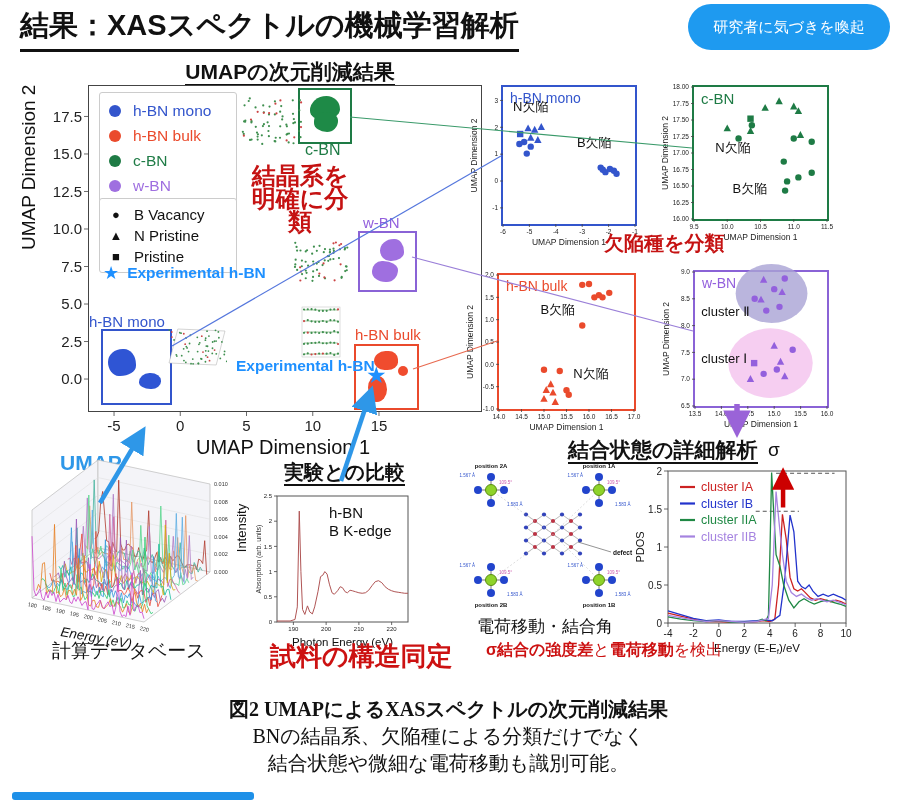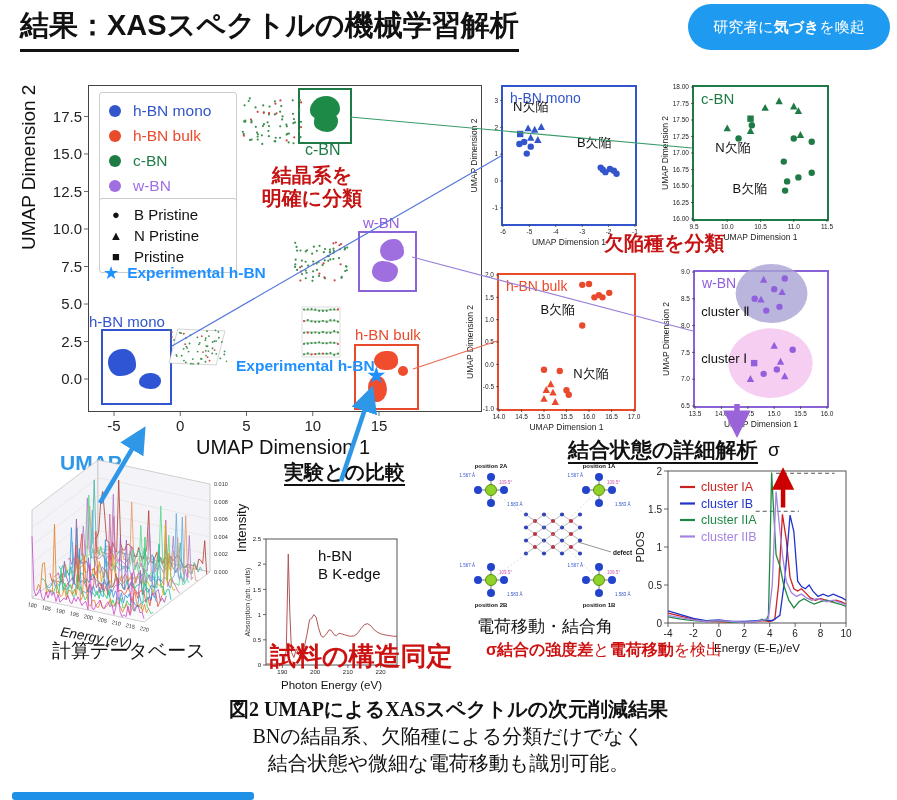--- a/index.html
+++ b/index.html
@@ -4,21 +4,21 @@
 <style>
   html,body{margin:0;padding:0;background:#fff;}
   #page{position:relative;width:897px;height:800px;background:#fff;overflow:hidden;
         font-family:"Liberation Sans",sans-serif;color:#111;}
   .abs{position:absolute;}
   
   #main-title{left:20px;top:6px;font-size:29px;font-weight:bold;letter-spacing:0px;
     border-bottom:3px solid #111;padding-bottom:3px;white-space:nowrap;}
   #badge{left:688px;top:4px;width:202px;height:46px;background:#1e9af0;border-radius:25px;
     color:#fff;font-size:15px;display:flex;align-items:center;justify-content:center;white-space:nowrap;}
-  #badge b{font-weight:bold;}
+  #badge b{font-weight:normal;}
   
   #umap-title{left:140px;top:58px;width:300px;text-align:center;font-size:21px;font-weight:bold;}
   #umap-title span{border-bottom:2.5px solid #111;padding-bottom:1px;}
   #main-plot{left:88px;top:85px;width:392px;height:325px;border:1.5px solid #444;background:#fff;}
   #main-ylabel{left:18px;top:150px;width:200px;font-size:19px;color:#111;
     transform:rotate(-90deg) translate(-50%,0);transform-origin:0 0;white-space:nowrap;}
   #main-xlabel{left:196px;top:436px;font-size:20px;color:#111;white-space:nowrap;}
   .legend-box{position:absolute;background:#fff;border:1px solid #ccc;border-radius:3px;padding:5px 9px;}
   .lg-row{display:flex;align-items:center;height:25px;}
   .lg-dot{width:12px;height:12px;border-radius:50%;margin-right:12px;flex:none;}
@@ -51,20 +51,21 @@
 <body>
 
 <div id="page">
 
   <div class="abs" id="main-title">結果：XASスペクトルの機械学習解析</div>
   <div class="abs" id="badge">
       <span>
     <span>研究者に</span><b>気づき</b><span>を喚起</span></span>
   </div>
 
+  <div class="abs" id="umap-title"><span>UMAPの次元削減結果</span></div>
   <div class="abs" id="main-ylabel">UMAP Dimension 2</div>
   <div class="abs" id="main-xlabel">UMAP Dimension 1</div>
 
   <div class="abs" id="main-plot">
       <svg width="392" height="325" style="overflow:visible;position:absolute;left:0;top:0;">
         <line x1="25.03818857722203" y1="325" x2="25.03818857722203" y2="330" stroke="#444" stroke-width="0.8"></line>
         <text x="25.03818857722203" y="345" text-anchor="middle" font-size="15" fill="#222">-5</text>
         <line x1="91.27678269685704" y1="325" x2="91.27678269685704" y2="330" stroke="#444" stroke-width="0.8"></line>
         <text x="91.27678269685704" y="345" text-anchor="middle" font-size="15" fill="#222">0</text>
         <line x1="157.51537681649208" y1="325" x2="157.51537681649208" y2="330" stroke="#444" stroke-width="0.8"></line>
@@ -106,38 +107,38 @@
         </div>
       <div class="lg-row">
           <span class="lg-dot" style="background:#9f6fe0"></span>
           <span class="lg-lbl" style="color:#9f6fe0">w-BN</span>
         </div>
     </div>
 
     <div class="legend-box" id="legend-defect" style="left:10px;top:112px;width:118px;">
       <div class="lg2-row">
           <span class="lg2-glyph">●</span>
-          <span class="lg2-lbl">B Pristine</span>
+          <span class="lg2-lbl">B Vacancy</span>
         </div>
       <div class="lg2-row">
           <span class="lg2-glyph">▲</span>
           <span class="lg2-lbl">N Pristine</span>
         </div>
       <div class="lg2-row">
           <span class="lg2-glyph">■</span>
           <span class="lg2-lbl">Pristine</span>
         </div>
     </div>
 
     <div class="abs" id="star-legend">
       <span class="star">★</span>
       <span class="lg-lbl">Experimental h-BN</span>
     </div>
 
-    <div class="abs annot-red" style="left:166px;top:78px;width:114px;font-size:20px;">
+    <div class="abs annot-red" style="left:154px;top:78px;width:114px;font-size:24px;">
       <div>結晶系を</div>
       <div>明確に分類</div>
     </div>
 
     <div class="cluster-box" style="left:209px;top:2px;width:50px;height:52px;border:2.5px solid #1e7b45;">
       <div class="blob" style="left:10px;top:6px;width:30px;height:24px;background:#1e8a47;border-radius:55% 45% 60% 40%/60% 55% 45% 40%;"></div>
       <div class="blob" style="left:14px;top:22px;width:24px;height:20px;background:#1e8a47;border-radius:45% 55% 50% 60%/50% 45% 60% 50%;"></div>
     </div>
     <div class="boxlabel" style="left:216px;top:55px;color:#1e7b45;font-size:16px;">c-BN</div>
 
@@ -691,21 +692,21 @@
         <text x="212" y="71.2" font-size="5.5" fill="#333">0.006</text>
         <text x="212" y="53.599999999999994" font-size="5.5" fill="#333">0.008</text>
         <text x="212" y="36" font-size="5.5" fill="#333">0.010</text>
         <text x="244" y="78" font-size="13" fill="#111" text-anchor="middle" transform="rotate(-90 244 78)">Intensity</text>
         <text x="58" y="186" font-size="13.5" fill="#111" font-style="italic" transform="rotate(10 58 186)">Energy (eV)</text>
       </svg>
     </div>
   <div class="abs" style="left:52px;top:638px;font-size:19px;color:#111;white-space:nowrap;">計算データベース</div>
 
   <div class="abs sec-title" style="left:284px;top:459px;"><span>実験との比較</span></div>
-  <div class="abs" id="xas-plot" style="left:241px;top:486px;width:180px;height:158px;margin-top:43px;">
+  <div class="abs" id="xas-plot" style="left:252px;top:486px;width:180px;height:158px;">
       <svg width="180" height="158" style="overflow:visible;">
         <g transform="translate(25,10)">
           <rect x="0" y="0" width="131" height="126" fill="#fff" stroke="#555" stroke-width="1"></rect>
           <polyline points="0,124.992 13.100000000000001,124.992 18.012500000000003,123.48 20.304999999999964,110.88 22.27000000000004,15.11999999999999 23.907500000000034,75.6 25.545000000000037,113.4 27.8375,118.44 30.45750000000004,109.872 32.75,115.92 35.37000000000004,117.936 37.662499999999994,110.88 40.9375,95.76 43.55750000000004,80.64 45.849999999999994,79.128 47.81499999999998,75.6 50.10750000000004,78.12 52.400000000000006,88.2 55.02000000000003,96.768 57.3125,98.28 60.587500000000006,94.752 63.20750000000003,90.72 65.5,91.728 68.12000000000003,95.76 70.4125,96.768 73.03250000000004,94.248 75.32499999999999,94.752 78.6,95.76 81.875,96.768 85.15,97.272 88.42500000000001,96.768 91.69999999999999,94.248 94.975,89.712 98.25,85.68 101.525,84.672 104.80000000000001,86.688 108.07499999999999,90.72 111.35,93.24000000000001 114.625,94.752 117.9,95.76 121.17500000000001,96.26400000000001 124.44999999999999,96.768 127.725,97.272 131,97.272" fill="none" stroke="#b05555" stroke-width="1"></polyline>
           <line x1="16.375" y1="126" x2="16.375" y2="129" stroke="#444" stroke-width="0.8"></line>
           <text x="16.375" y="135" text-anchor="middle" font-size="6" fill="#222">190</text>
           <line x1="49.125" y1="126" x2="49.125" y2="129" stroke="#444" stroke-width="0.8"></line>
           <text x="49.125" y="135" text-anchor="middle" font-size="6" fill="#222">200</text>
           <line x1="81.875" y1="126" x2="81.875" y2="129" stroke="#444" stroke-width="0.8"></line>
           <text x="81.875" y="135" text-anchor="middle" font-size="6" fill="#222">210</text>

